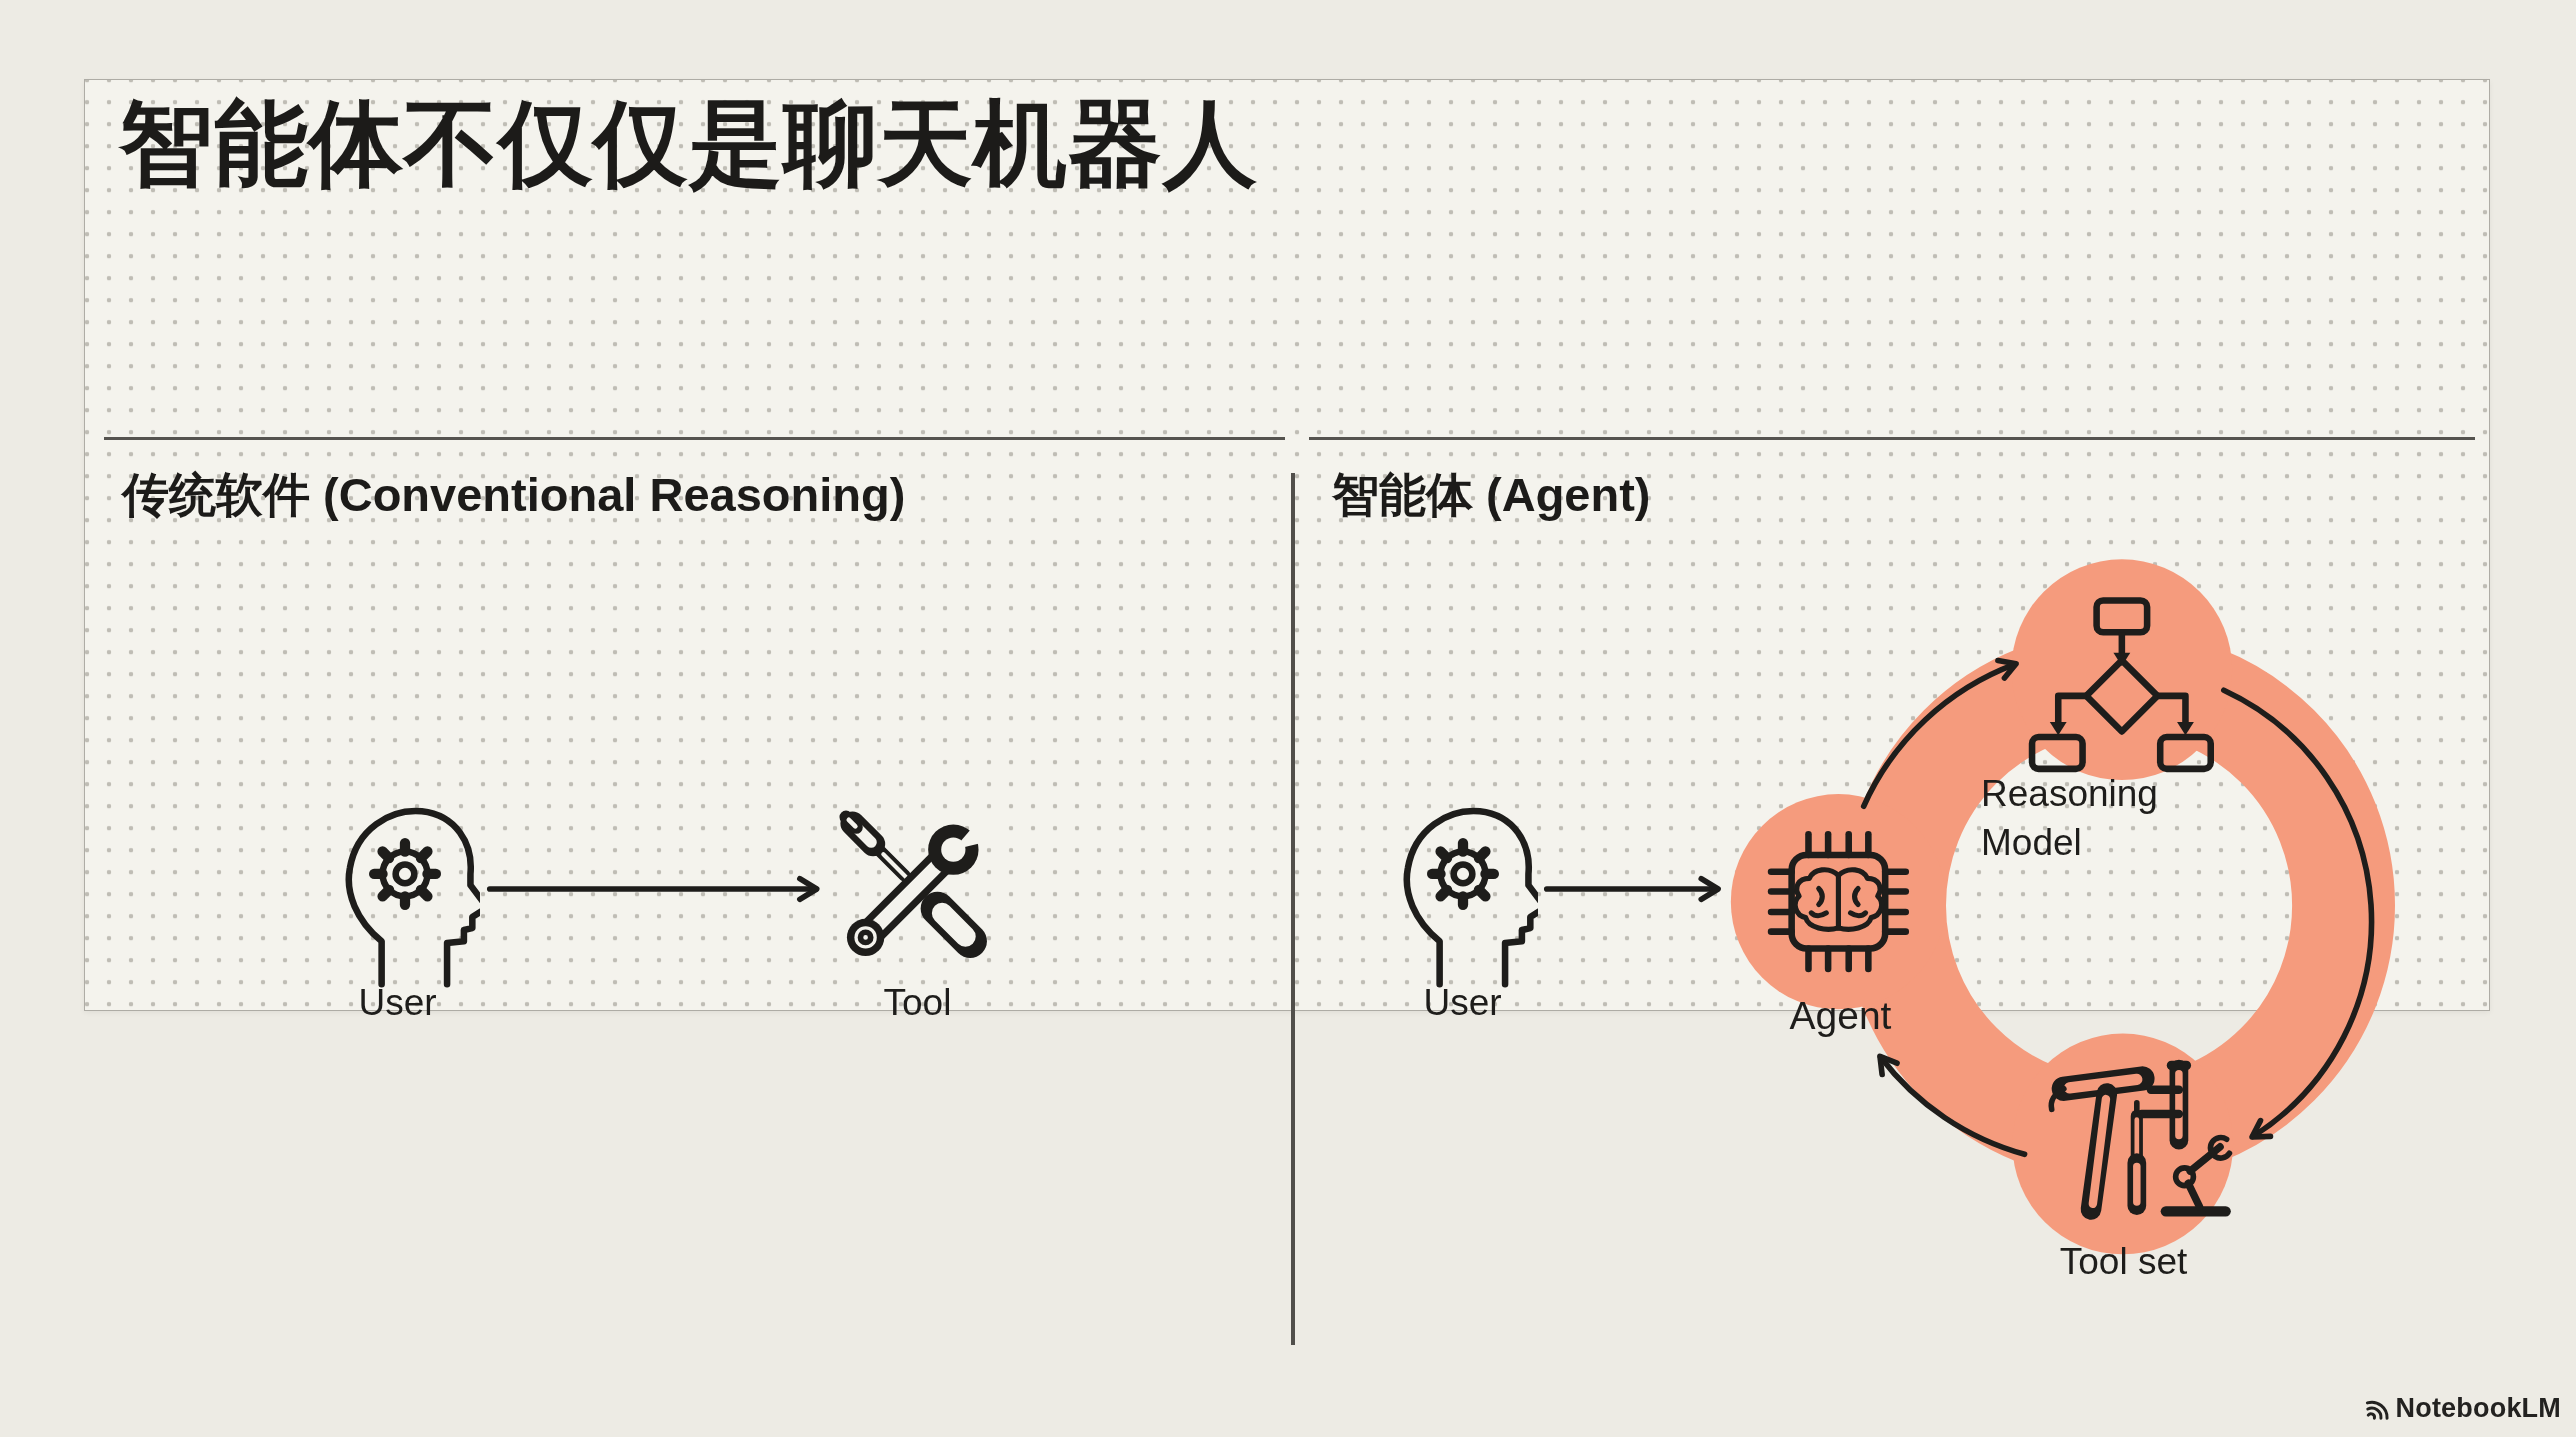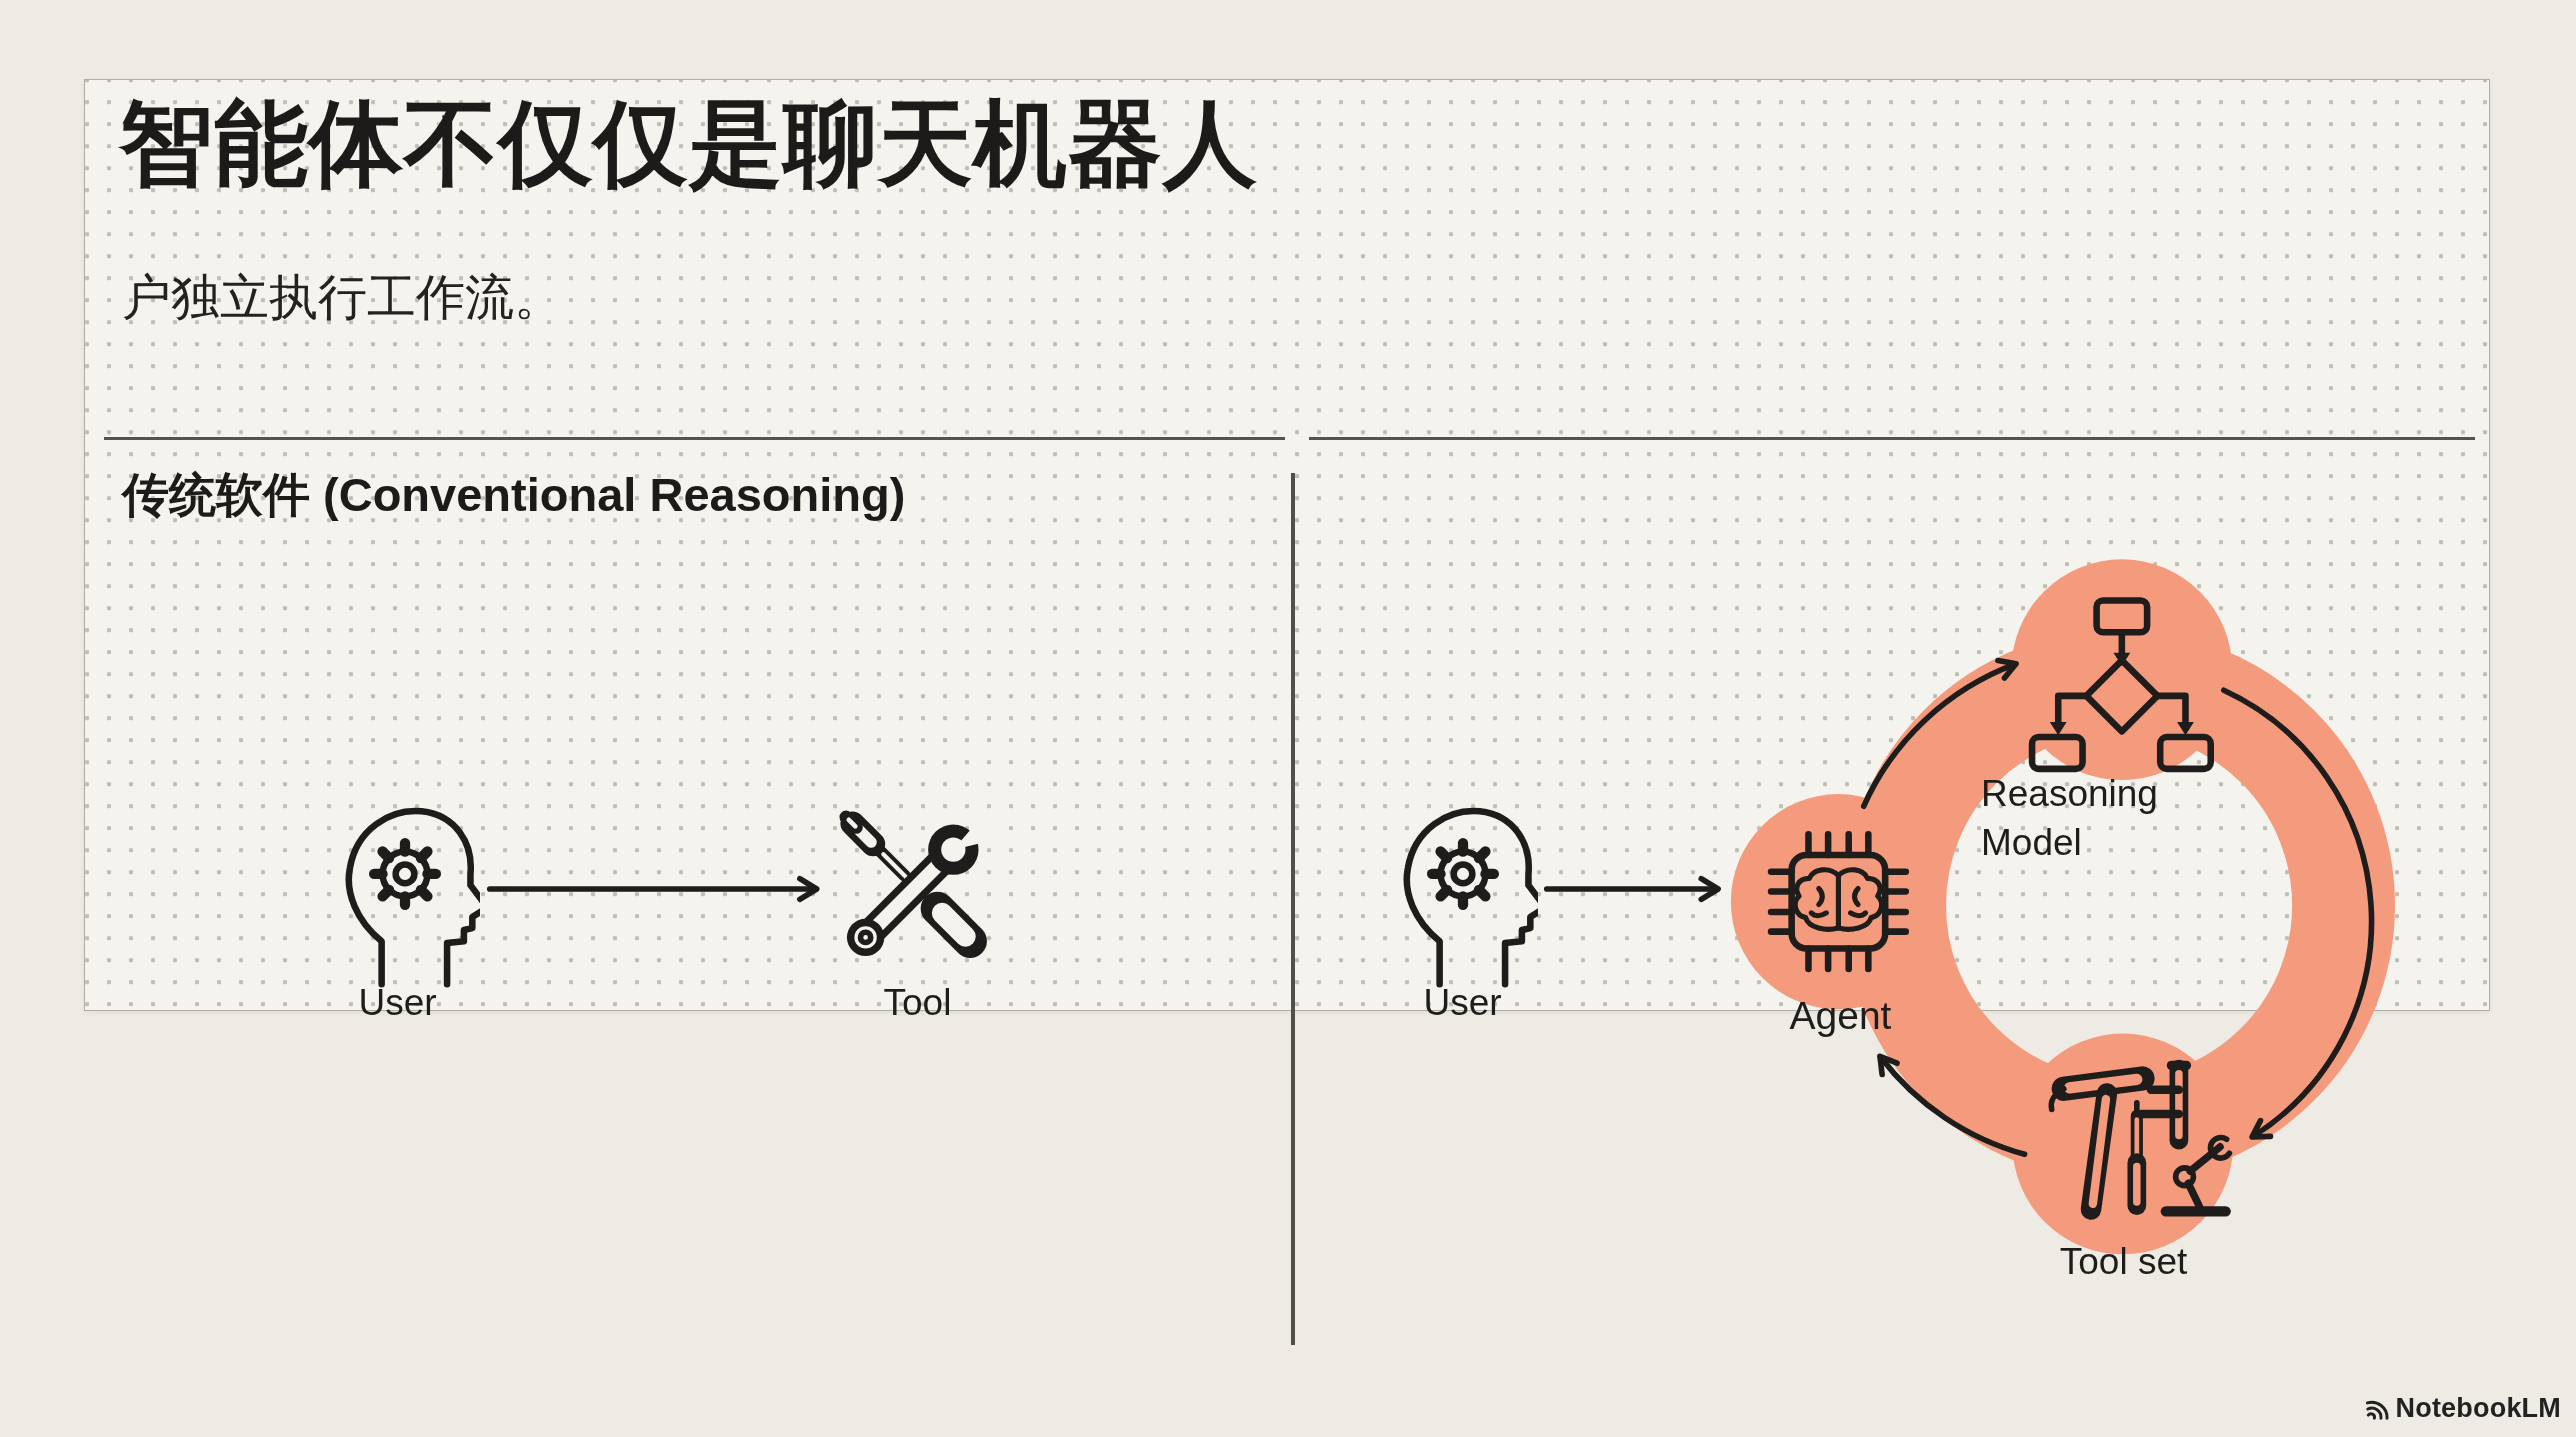--- a/index.html
+++ b/index.html
@@ -40,28 +40,28 @@
   svg{display:block;}
 </style>
 </head>
 <body>
 
 <div class="card">
 
   <h1 class="abs page-title">智能体不仅仅是聊天机器人</h1>
 
   <div class="abs subtitle">
-    <div>户独立执行工作流。</div>
   </div>
 
   <div class="abs rule rule-left"></div>
   <div class="abs rule rule-right"></div>
   <div class="abs vdivider"></div>
 
   <h2 class="abs panel-header left">传统软件 (Conventional Reasoning)</h2>
+  <h2 class="abs panel-header right">智能体 (Agent)</h2>
 
   <svg class="abs" style="left:245px;top:721px" width="150" height="187" viewBox="0 0 160 200">
     <g fill="none" stroke="#1e1d1b" stroke-width="7" stroke-linecap="round" stroke-linejoin="round">
       <path d="M 55 196 L 55 150 C 28 128 16 98 21 72 C 28 30 64 8 98 11 C 134 15 153 45 150 78 L 150 90 L 168 114 L 152 124 L 152 136 L 143 138 L 143 150 L 125 152 L 125 196"></path>
       <circle cx="80" cy="78" r="24"></circle>
       <circle cx="80" cy="78" r="10"></circle>
     </g>
     <g stroke="#1e1d1b" stroke-width="11" stroke-linecap="round">
       <line x1="104" y1="78" x2="113" y2="78"></line>
         <line x1="97" y1="95" x2="104" y2="102"></line>

